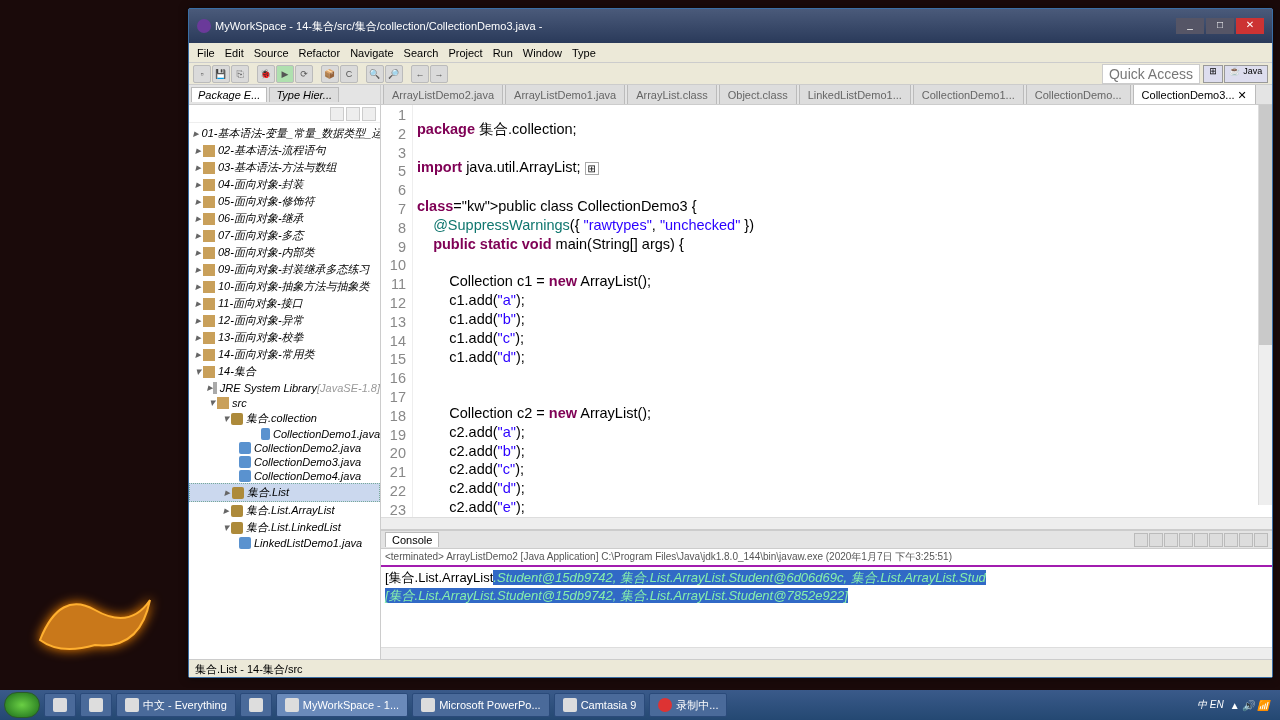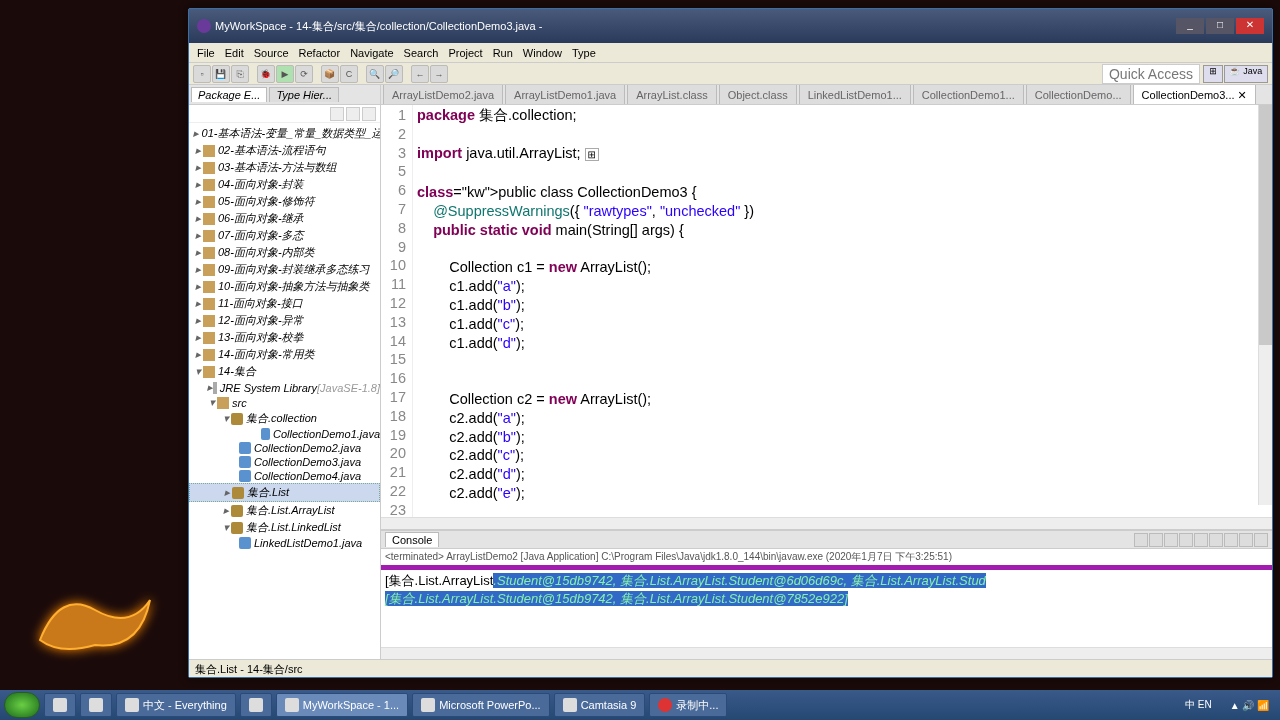--- a/index.html
+++ b/index.html
@@ -46,46 +46,46 @@
 .tree .node.sel { background: #cbd8ee; border: 1px dotted #7a9; }
 
 .main { flex: 1; display: flex; flex-direction: column; min-width: 0; }
 .edtabs { height: 20px; background: #e4e4e4; display: flex; align-items: center; font-size: 11px; padding: 0 2px; border-bottom: 1px solid #ccc; overflow: hidden; }
 .edtab { padding: 12px 8px; border: 1px solid #bbb; border-bottom: none; background: #ddd; color: #666; margin-right: 2px; white-space: nowrap; }
 .edtab.active { background: #fff; color: #000; }
 .editor { flex: 1; display: flex; background: #fff; overflow: hidden; font-family: Consolas, "Courier New", monospace; font-size: 14.5px; position: relative; }
 .gutter { width: 32px; text-align: right; padding: 1px 6px 0 0; color: #888; background: #fff; border-right: 1px solid #eee; position: relative; }
 .gutter .ln { height: 18.8px; line-height: 18.8px; }
 .coverage { position: absolute; left: 0; top: 85px; width: 4px; height: 240px; background: #4a8a4a; }
-.code { flex: 1; padding: 1px 0 0 4px; white-space: pre; line-height: 18.8px; }
+.code { flex: 1; padding: 15px 0 0 4px; white-space: pre; line-height: 18.8px; }
 .kw { color: #7f0055; font-weight: bold; }
 .str { color: #2a00ff; }
 .ann { color: #0f766e; }
 .fld { color: #0000c0; font-style: italic; }
 .sc1 { position: absolute; right: 0; top: 0; width: 14px; bottom: 12px; background: #eee; border-left: 1px solid #ddd; }
 .sc1 .thumb { width: 100%; height: 60%; background: #c9c9c9; }
 .sc2 { height: 12px; background: #eee; border-top: 1px solid #ddd; }
 
 .bottom { height: 130px; display: flex; flex-direction: column; border-top: 2px solid #ccc; }
 .contabs { height: 18px; font-size: 11px; display: flex; align-items: center; padding: 0 4px; background: #e4e4e4; border-bottom: 1px solid #ccc; }
 .contab { padding: 1px 6px; background: #fff; border: 1px solid #bbb; border-bottom: none; }
 .contoolbar { margin-left: auto; display: flex; gap: 1px; }
 .contoolbar .mini { width: 14px; height: 14px; background: #ddd; border: 1px solid #bbb; }
-.coninfo { font-size: 10px; color: #555; padding: 1px 4px; background: #fff; border-bottom: 5px solid #a21caf; }
+.coninfo { font-size: 10px; color: #555; padding: 1px 4px; background: #fff; border-bottom: 2px solid #a21caf; }
 .conout { flex: 1; background: #fff; font-family: Consolas, monospace; font-size: 13px; padding: 2px 4px; overflow: hidden; white-space: nowrap; }
 .conout .sel { background: #3169c6; color: #86efac; font-style: italic; }
 .conscroll { height: 12px; background: #eee; border-top: 1px solid #ddd; }
 
 .status { height: 18px; background: #ece9d8; font-size: 11px; padding: 2px 6px; border-top: 1px solid #ccc; }
 
 .taskbar { position: absolute; left: 0; bottom: 0; width: 1280px; height: 30px; background: linear-gradient(#3a5a8a,#244872); display: flex; align-items: center; padding: 0 4px; gap: 4px; }
 .startbtn { width: 36px; height: 26px; border-radius: 13px; background: radial-gradient(#6acf44,#1a6a1a); border: 1px solid #2a5a2a; }
 .tbitem { height: 24px; padding: 0 8px; background: #4a6a9a; border: 1px solid #2a4a7a; border-radius: 2px; color: #fff; font-size: 11px; display: flex; align-items: center; gap: 4px; cursor: pointer; }
 .tbitem .ic { width: 14px; height: 14px; background: #ddd; border-radius: 2px; }
-.tray { margin-left: auto; display: flex; align-items: center; gap: 18px; color: #fff; font-size: 10px; padding-right: 6px; }
+.tray { margin-left: auto; display: flex; align-items: center; gap: 6px; color: #fff; font-size: 10px; padding-right: 6px; font-style: italic; }
 
 .logo { position: absolute; left: 20px; top: 580px; width: 150px; height: 80px; pointer-events: none; }
 .logo svg { filter: drop-shadow(0 0 6px #ff8a00); }
 </style>
 </head>
 <body>
 
 <div class="logo">
 <svg viewBox="0 0 150 80">
       <path d="M20 60 Q40 10 75 30 Q110 50 130 20 Q120 70 75 65 Q40 75 20 60 Z" fill="#c9781a" stroke="#ffb030" stroke-width="2"></path>

